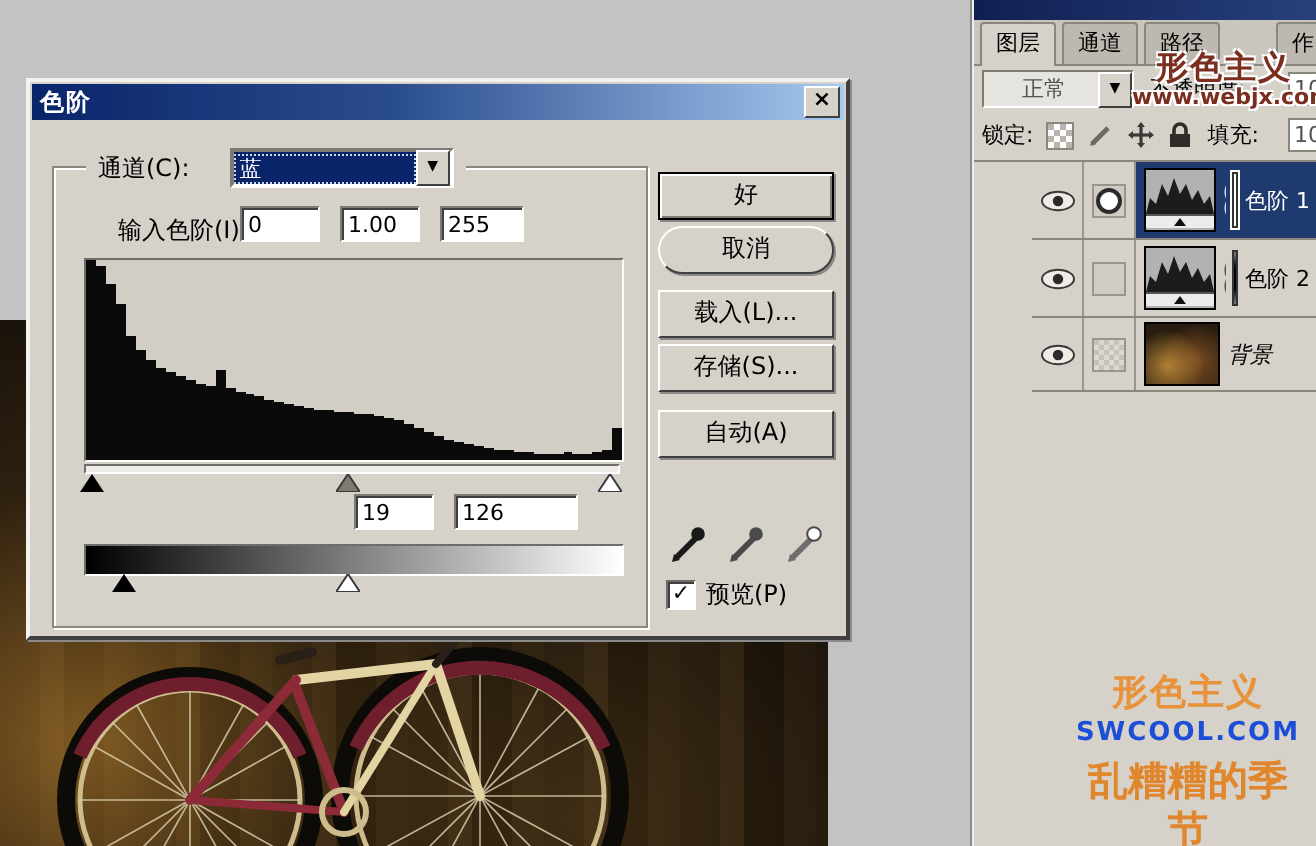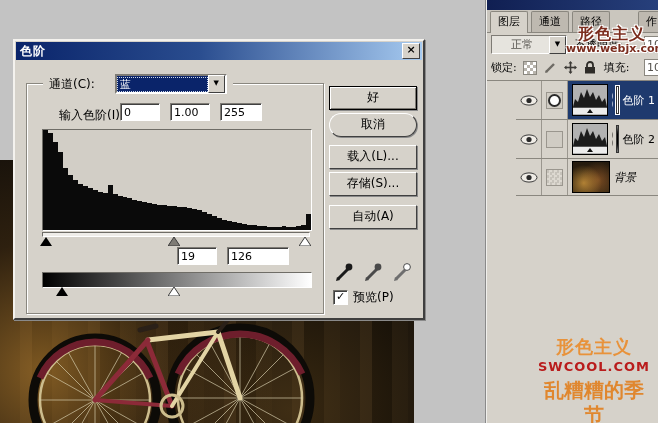--- a/index.html
+++ b/index.html
@@ -96,21 +96,21 @@
       linear-gradient(#241a0e,#3a2a14);}
   .lname{font-size:11px;white-space:nowrap;}
   .lname.italic{font-style:italic;}
   
   #wm-top{position:absolute;left:566px;top:26px;width:92px;text-align:center;z-index:30;color:#7b2d1e;
     text-shadow:-1px -1px 0 #fff,1px -1px 0 #fff,-1px 1px 0 #fff,1px 1px 0 #fff;line-height:1.05;}
   #wm-top .l1{font-size:16px;font-weight:bold;letter-spacing:1px;}
   #wm-top .l2{font-size:11px;font-weight:bold;}
   #wm-bottom{position:absolute;left:536px;top:336px;width:116px;text-align:center;z-index:30;color:#e0872e;line-height:1.25;}
   #wm-bottom .l1{font-size:18px;font-weight:bold;letter-spacing:1px;color:#e8923a;}
-  #wm-bottom .l2{font-size:13px;font-weight:bold;letter-spacing:1px;color:#b91c1c;}
+  #wm-bottom .l2{font-size:13px;font-weight:bold;letter-spacing:1px;color:#1d4ed8;}
   #wm-bottom .l3{font-size:20px;font-weight:bold;color:#e0872e;margin-top:3px;}
 </style>
 </head>
 <body>
 
 <div id="screen">
 
   <div id="photo">
     <svg width="414" height="263" viewBox="0 0 414 263">
 

